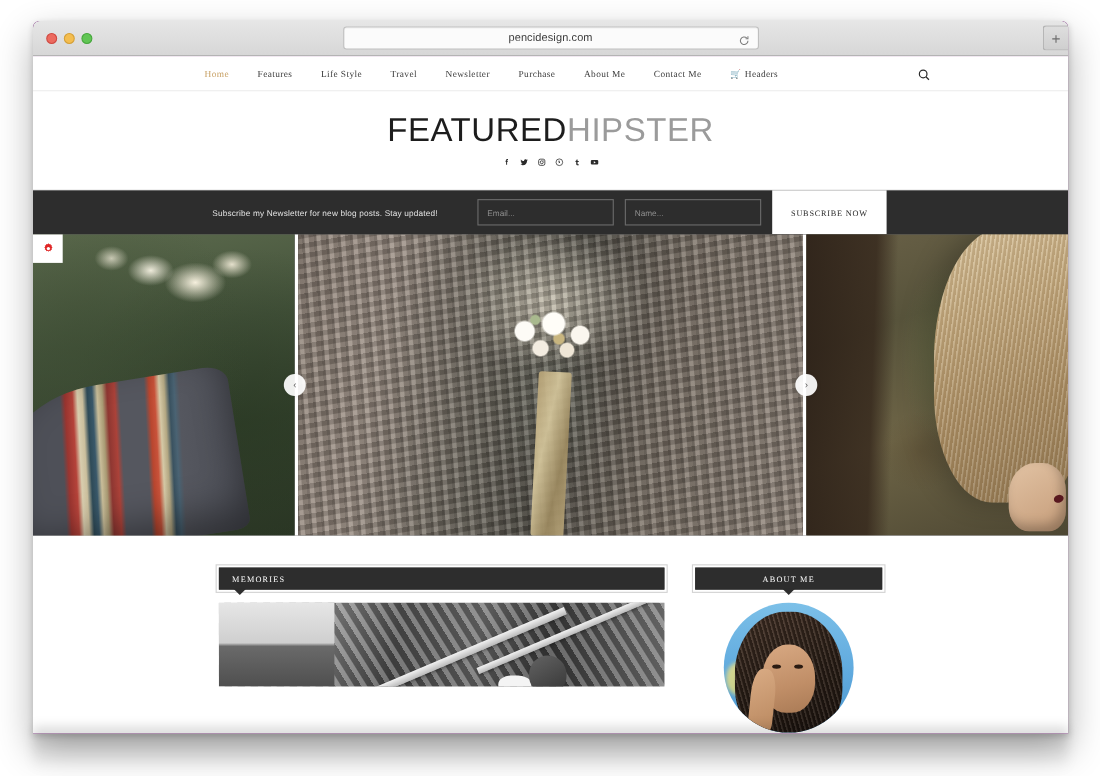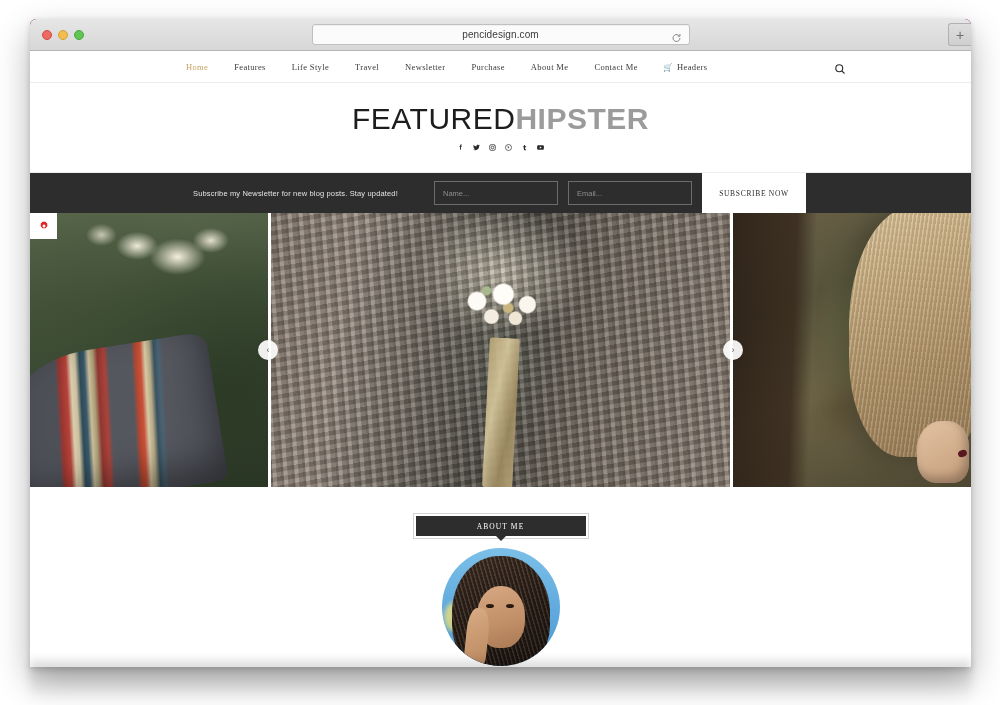--- a/index.html
+++ b/index.html
@@ -133,21 +133,21 @@
     background: #fff;
   }
   .logo {
     font-size: 30px;
     letter-spacing: 0.5px;
     line-height: 1;
     font-family: "Liberation Sans", sans-serif;
     font-weight: 300;
   }
   .logo-bold   { color: #1d1d1d; font-weight: 400; }
-  .logo-light  { color: #9b9b9b; font-weight: 700; }
+  .logo-light  { color: #9b9b9b; font-weight: 400; }
   .social-row {
     margin-top: 9px;
     display: flex;
     gap: 7px;
     align-items: center;
   }
   .social-ic {
     width: 9px; height: 9px;
     color: #2b2b2b;
     display: flex; align-items: center; justify-content: center;
@@ -643,22 +643,22 @@
               <rect x="2" y="4.2" width="12" height="7.6" rx="1.8"></rect>
               <path d="M6.8 6.4l3.2 1.8-3.2 1.8z" fill="#fff"></path>
             </svg>
         </span>
       </div>
     </div>
 
     <div class="newsletter-bar">
       <span class="newsletter-text">Subscribe my Newsletter for new blog posts. Stay updated!</span>
       <div class="newsletter-fields">
+        <input class="nl-input" type="text" placeholder="Email..." style="">
         <input class="nl-input" type="text" placeholder="Name..." style="">
-        <input class="nl-input" type="text" placeholder="Email..." style="">
         <button class="nl-submit">SUBSCRIBE NOW</button>
       </div>
     </div>
 
     <div class="slider">
 
       <div class="slide slide-side-left">
         <div class="img-foliage"></div>
         <div class="blanket"></div>
       </div>
@@ -683,20 +683,33 @@
         </svg>
       </div>
 
       <div class="slider-arrow arrow-prev">‹</div>
       <div class="slider-arrow arrow-next">›</div>
 
     </div>
 
     <div class="content-area">
 
+      <div class="col-left">
+        <div class="section-head left-align">
+          <span class="section-title">MEMORIES</span>
+          <span class="head-pointer at-left"></span>
+        </div>
+        <div class="memories-photo">
+          <div class="mem-wall"></div>
+          <div class="mem-rail-b"></div>
+          <div class="mem-rail-a"></div>
+          <div class="mem-shirt"></div>
+          <div class="mem-head"></div>
+        </div>
+      </div>
 
       <div class="col-right">
         <div class="section-head center-align">
           <span class="section-title">ABOUT ME</span>
           <span class="head-pointer at-center"></span>
         </div>
         <div class="avatar-wrap">
           <div class="avatar">
             <div class="av-sun"></div>
             <div class="av-hair"></div>

